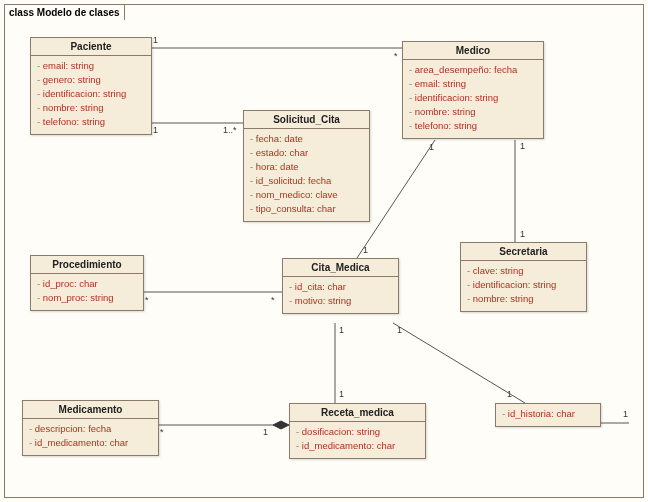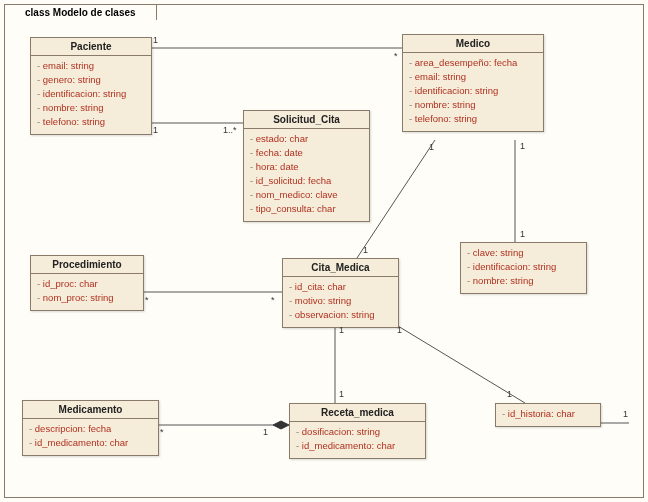--- a/index.html
+++ b/index.html
@@ -1,18 +1,18 @@
 <!DOCTYPE html>
 <html><head>
 <meta charset="utf-8">
 <style>
   html,body{margin:0;padding:0;font-family:Arial,Helvetica,sans-serif;font-size:10px;background:#fff}
   .canvas{position:relative;width:648px;height:502px;background:#fefdf8}
   .frame{position:absolute;left:4px;top:4px;width:638px;height:492px;border:1px solid #8a7a6a;background:#fefdf8}
-  .tab{position:absolute;left:-1px;top:-1px;border:1px solid #8a7a6a;border-bottom:none;background:#fefdf8;padding:2px 20px;font-weight:bold;font-size:10px}
+  .tab{position:absolute;left:-1px;top:-1px;border:1px solid #8a7a6a;border-bottom:none;background:#fefdf8;padding:2px 4px;font-weight:bold;font-size:10px}
   .cls{position:absolute;border:1px solid #8a7a6a;background:#f5ecd9;box-shadow:1px 1px 2px rgba(0,0,0,0.15)}
   .cls .hdr{text-align:center;font-weight:bold;padding:3px 6px;border-bottom:1px solid #8a7a6a;font-size:10px;color:#222}
   .cls .body{padding:3px 6px 5px 6px}
   .attr{color:#b03020;font-size:9.5px;line-height:14px;white-space:nowrap}
   .attr::before{content:"- ";color:#8a7a6a}
   svg.lines{position:absolute;left:0;top:0;width:100%;height:100%;pointer-events:none}
   .mult{position:absolute;font-size:9px;color:#333}
 </style>
 </head>
 <body>
@@ -47,61 +47,61 @@
       <div class="hdr">Paciente</div>
       <div class="body">
         <div class="attr">email: string</div>
         <div class="attr">genero: string</div>
         <div class="attr">identificacion: string</div>
         <div class="attr">nombre: string</div>
         <div class="attr">telefono: string</div>
       </div>
     </div>
 
-    <div class="cls" style="left:397px;top:29px;width:140px">
+    <div class="cls" style="left:397px;top:36px;width:140px">
       <div class="hdr">Medico</div>
       <div class="body">
         <div class="attr">area_desempeño: fecha</div>
         <div class="attr">email: string</div>
         <div class="attr">identificacion: string</div>
         <div class="attr">nombre: string</div>
         <div class="attr">telefono: string</div>
       </div>
     </div>
 
     <div class="cls" style="left:238px;top:105px;width:125px">
       <div class="hdr">Solicitud_Cita</div>
       <div class="body">
+        <div class="attr">fecha: date</div>
         <div class="attr">estado: char</div>
-        <div class="attr">fecha: date</div>
         <div class="attr">hora: date</div>
         <div class="attr">id_solicitud: fecha</div>
         <div class="attr">nom_medico: clave</div>
         <div class="attr">tipo_consulta: char</div>
       </div>
     </div>
 
     <div class="cls" style="left:25px;top:250px;width:112px">
       <div class="hdr">Procedimiento</div>
       <div class="body">
         <div class="attr">id_proc: char</div>
         <div class="attr">nom_proc: string</div>
       </div>
     </div>
 
     <div class="cls" style="left:277px;top:253px;width:115px">
       <div class="hdr">Cita_Medica</div>
       <div class="body">
         <div class="attr">id_cita: char</div>
         <div class="attr">motivo: string</div>
-        <div class="attr">observacion: string</div>
       </div>
     </div>
 
     <div class="cls" style="left:455px;top:237px;width:125px">
+      <div class="hdr">Secretaria</div>
       <div class="body">
         <div class="attr">clave: string</div>
         <div class="attr">identificacion: string</div>
         <div class="attr">nombre: string</div>
       </div>
     </div>
 
     <div class="cls" style="left:17px;top:395px;width:135px">
       <div class="hdr">Medicamento</div>
       <div class="body">

